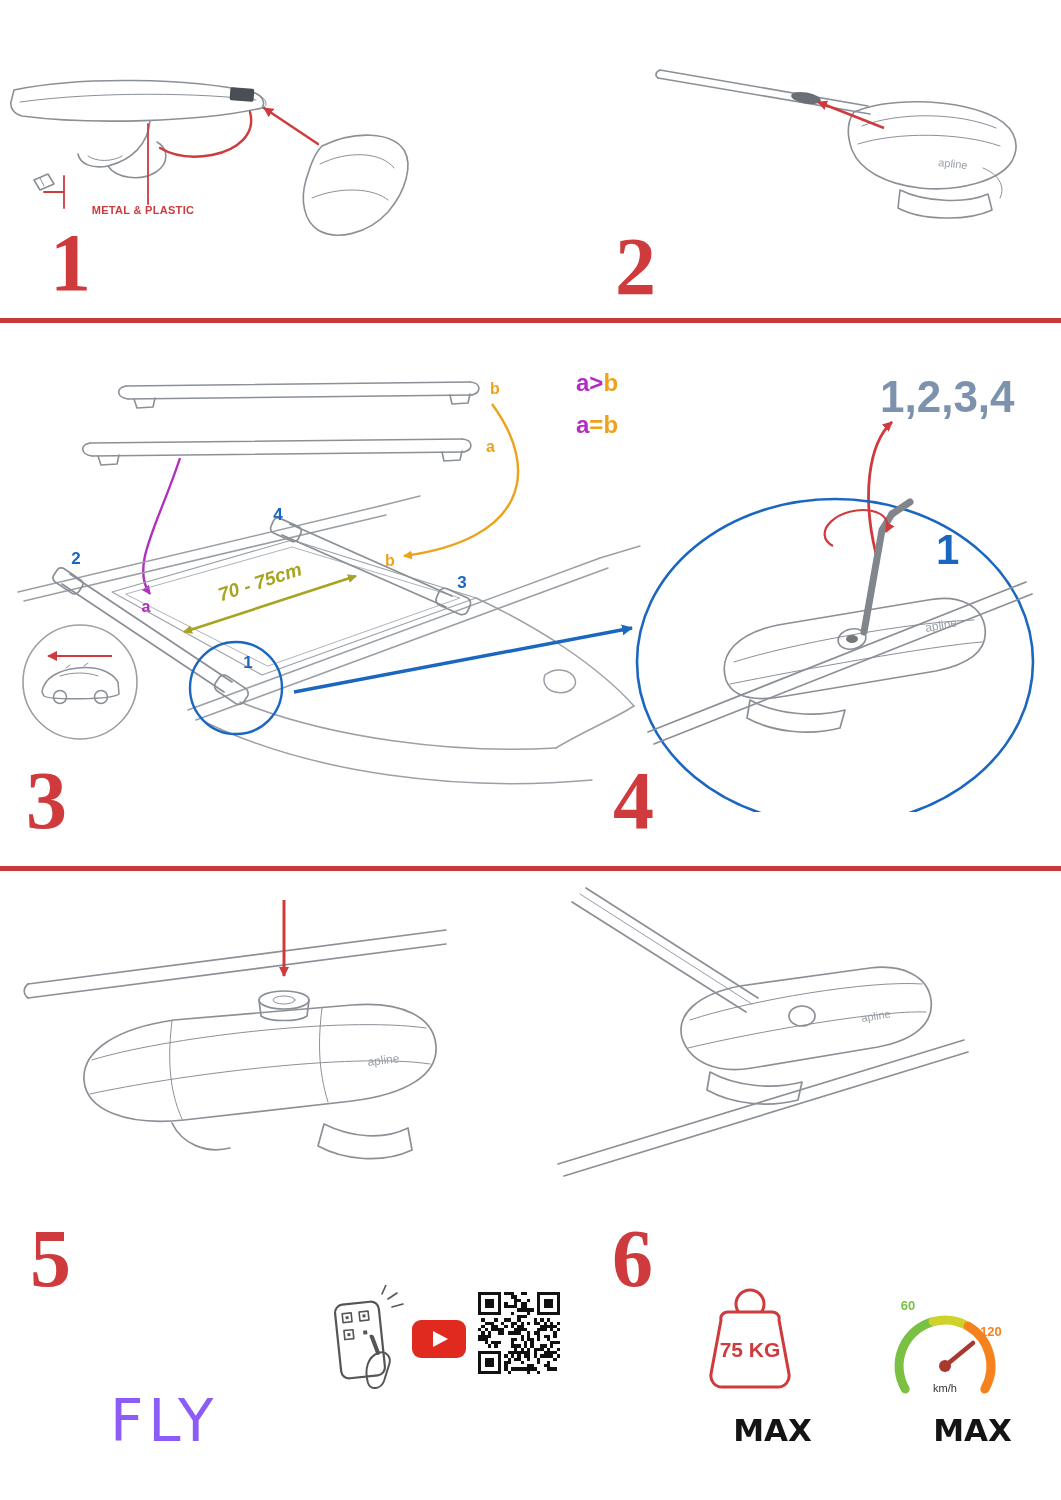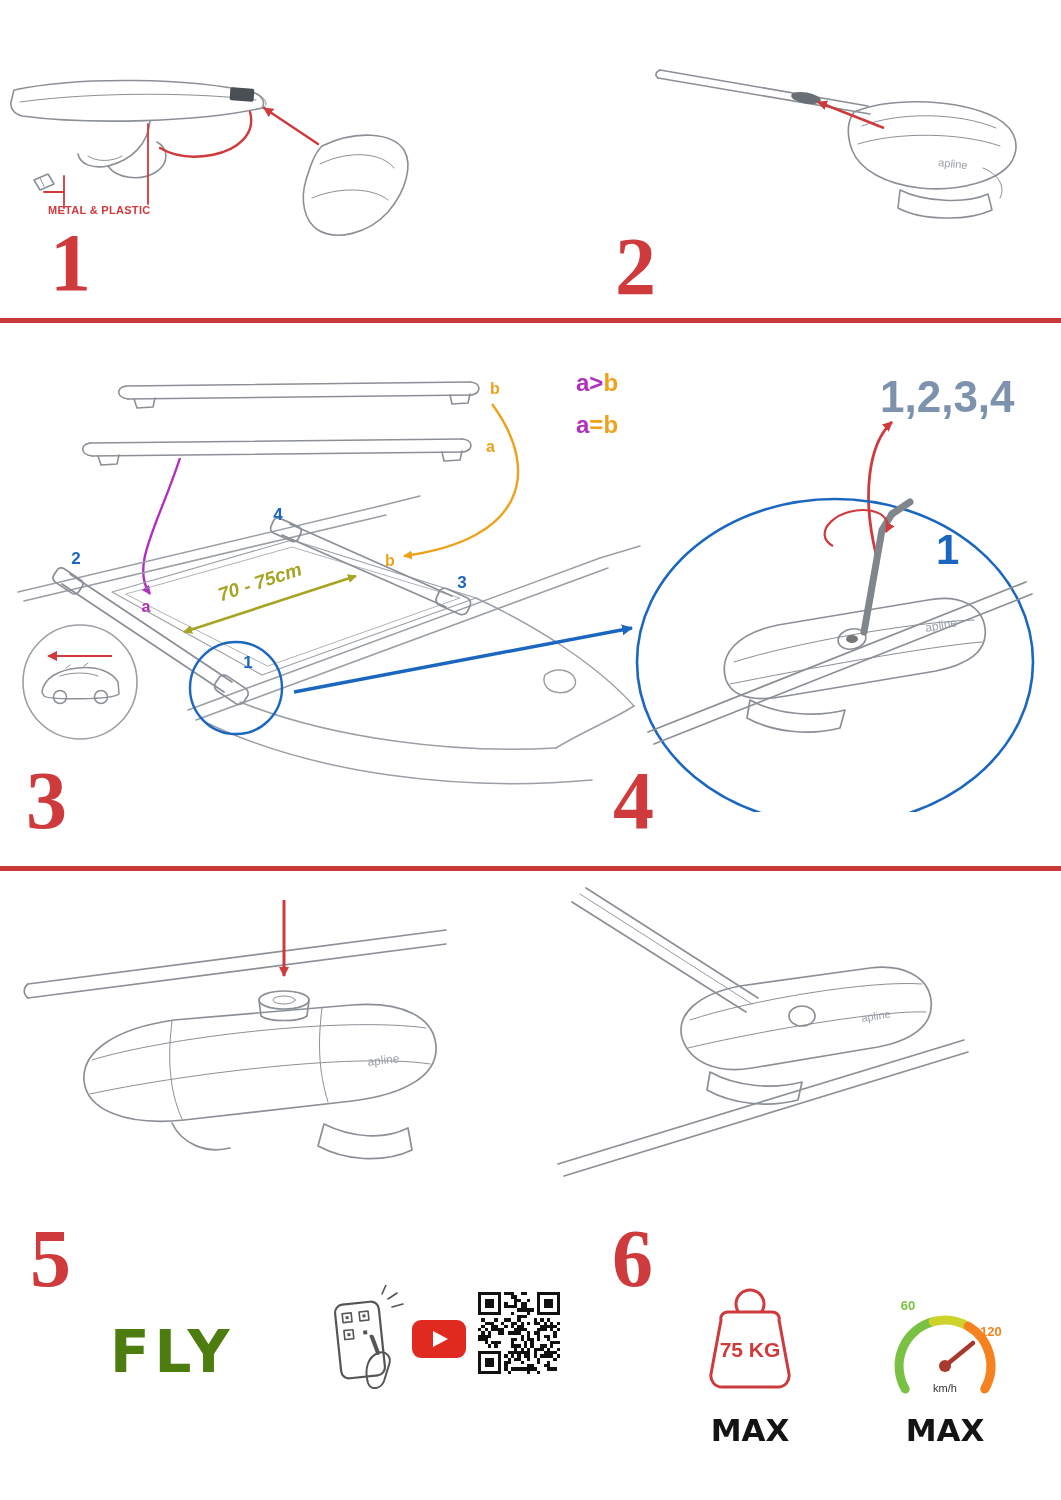--- a/index.html
+++ b/index.html
@@ -9,21 +9,21 @@
   .abs{position:absolute}
   .stepnum{position:absolute;font-family:"Liberation Serif",serif;font-weight:700;font-size:82px;line-height:1;color:#cf3a3d}
   .divider{position:absolute;left:0;width:1061px;height:5px;background:#c8393b}
   .c-red{color:#cf3a3d}
   .c-dark{color:#3e3e58}
   .c-purple{color:#b12fbf}
   .c-orange{color:#eda21b}
   .models{font-size:9px;line-height:11.5px;color:#45527a;letter-spacing:.2px;font-weight:700}
   .material{font-size:11px;font-weight:700;color:#cf3a3d;margin-bottom:4px;letter-spacing:.3px}
   .rules div{font-size:24px;font-weight:700;line-height:42px;font-family:"Liberation Sans",sans-serif}
-  .maxlabel{position:absolute;text-align:center;font-size:31px;font-weight:700;color:#141414;font-family:"DejaVu Sans",sans-serif}
+  .maxlabel{position:absolute;text-align:right;font-size:31px;font-weight:700;color:#141414;font-family:"DejaVu Sans",sans-serif}
   svg{display:block}
   svg text{font-family:"Liberation Sans",sans-serif}
 </style>
 </head>
 <body>
 
 <div id="page">
 
   <svg width="0" height="0" style="position:absolute" aria-hidden="true">
     <defs>
@@ -61,21 +61,21 @@
     </g>
     <rect x="230" y="60" width="24" height="13" rx="2" transform="rotate(4 242 66)" fill="#4a4f55"></rect>
     <g stroke="#cf3a3d" fill="none" stroke-width="2.4" stroke-linecap="round">
       <path d="M318,116 L264,80" marker-end="url(#arR)"></path>
       <path d="M250,84 C256,106 238,122 212,127 C190,131 172,127 160,120"></path>
       <path d="M64,148 L64,180 M64,164 L44,164" stroke-width="1.8"></path>
       <path d="M148,96 L148,176" stroke-width="1.8"></path>
     </g>
   </svg>
 
-  <div class="abs" style="left:48px;top:204px;width:190px;text-align:left">
+  <div class="abs" style="left:48px;top:204px;width:190px;text-align:center">
     <div class="material">METAL &amp; PLASTIC</div>
   </div>
 
   <div class="stepnum" style="left:50px;top:222px">1</div>
 
   <svg class="abs" style="left:648px;top:40px" width="400" height="265" viewBox="0 0 400 265">
     <g stroke="#8b9097" fill="none" stroke-width="1.6" stroke-linecap="round" stroke-linejoin="round">
       <path d="M12,30 L220,66"></path>
         <path d="M10,38 L222,74"></path>
       <path d="M12,30 C7,32 7,36 10,38"></path>
@@ -242,21 +242,21 @@
       <path d="M150,144 C210,124 330,104 382,108" stroke-width="1"></path>
       <path d="M148,172 C215,156 340,134 386,136" stroke-width="1"></path>
       <ellipse cx="262" cy="140" rx="13" ry="10"></ellipse>
       <path d="M170,196 C195,210 232,214 262,206 L258,224 C228,232 192,228 167,214 Z"></path>
     </g>
     <text x="322" y="146" font-size="11" fill="#9aa0a6" transform="rotate(-9 322 146)">apline</text>
   </svg>
 
   <div class="stepnum" style="left:612px;top:1218px">6</div>
 
-  <div class="abs" style="left:110px;top:1318px;font-size:58px;font-weight:700;letter-spacing:5px;color:#4d7c0f;font-family:'DejaVu Sans',sans-serif">FLY</div>
+  <div class="abs" style="left:110px;top:1387px;font-size:58px;font-weight:400;letter-spacing:5px;color:#8b5cf6;font-family:'DejaVu Sans',sans-serif">FLY</div>
 
 
   <svg class="abs" style="left:318px;top:1285px" width="86" height="106" viewBox="0 0 86 106">
     <g stroke="#555" fill="none" stroke-width="2.2" stroke-linecap="round" stroke-linejoin="round">
       <rect x="20" y="18" width="44" height="74" rx="8" transform="rotate(-6 42 55)"></rect>
       <g transform="rotate(-6 42 55)">
         <rect x="27" y="27" width="9" height="9" stroke-width="1.6"></rect>
         <rect x="44" y="27" width="9" height="9" stroke-width="1.6"></rect>
         <rect x="27" y="44" width="9" height="9" stroke-width="1.6"></rect>
         <rect x="30" y="30" width="3" height="3" fill="#555" stroke="none"></rect>

